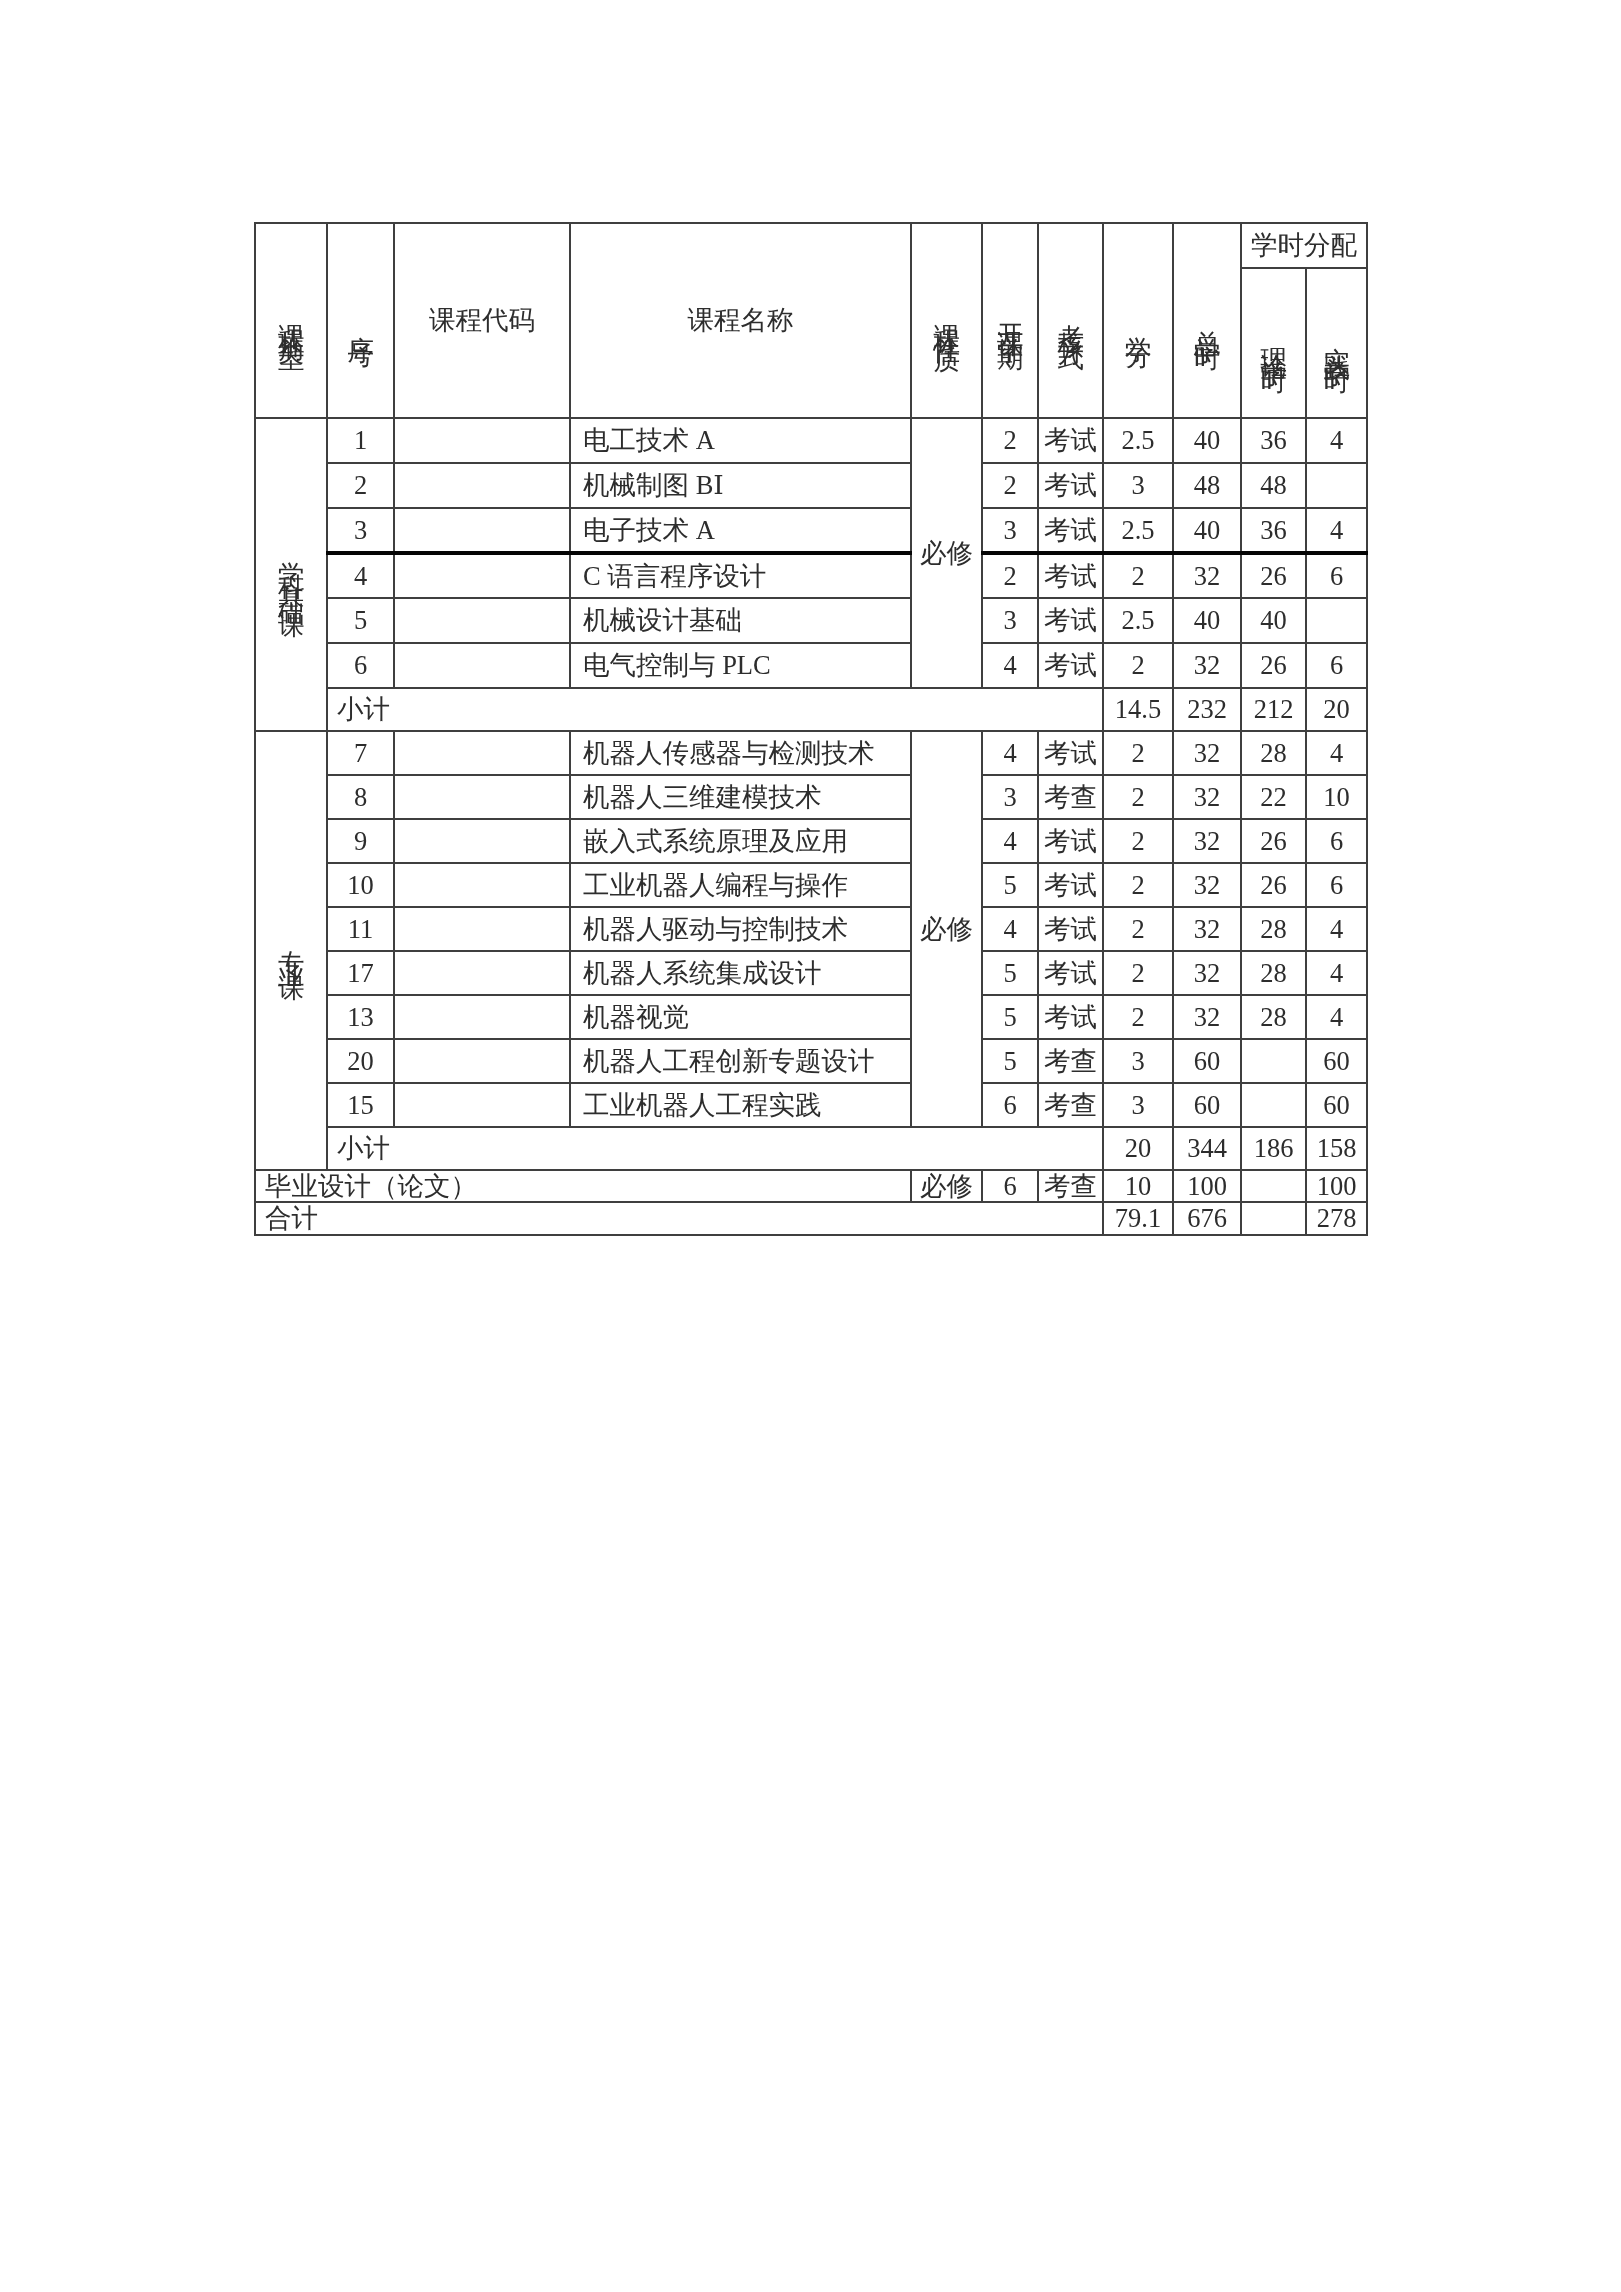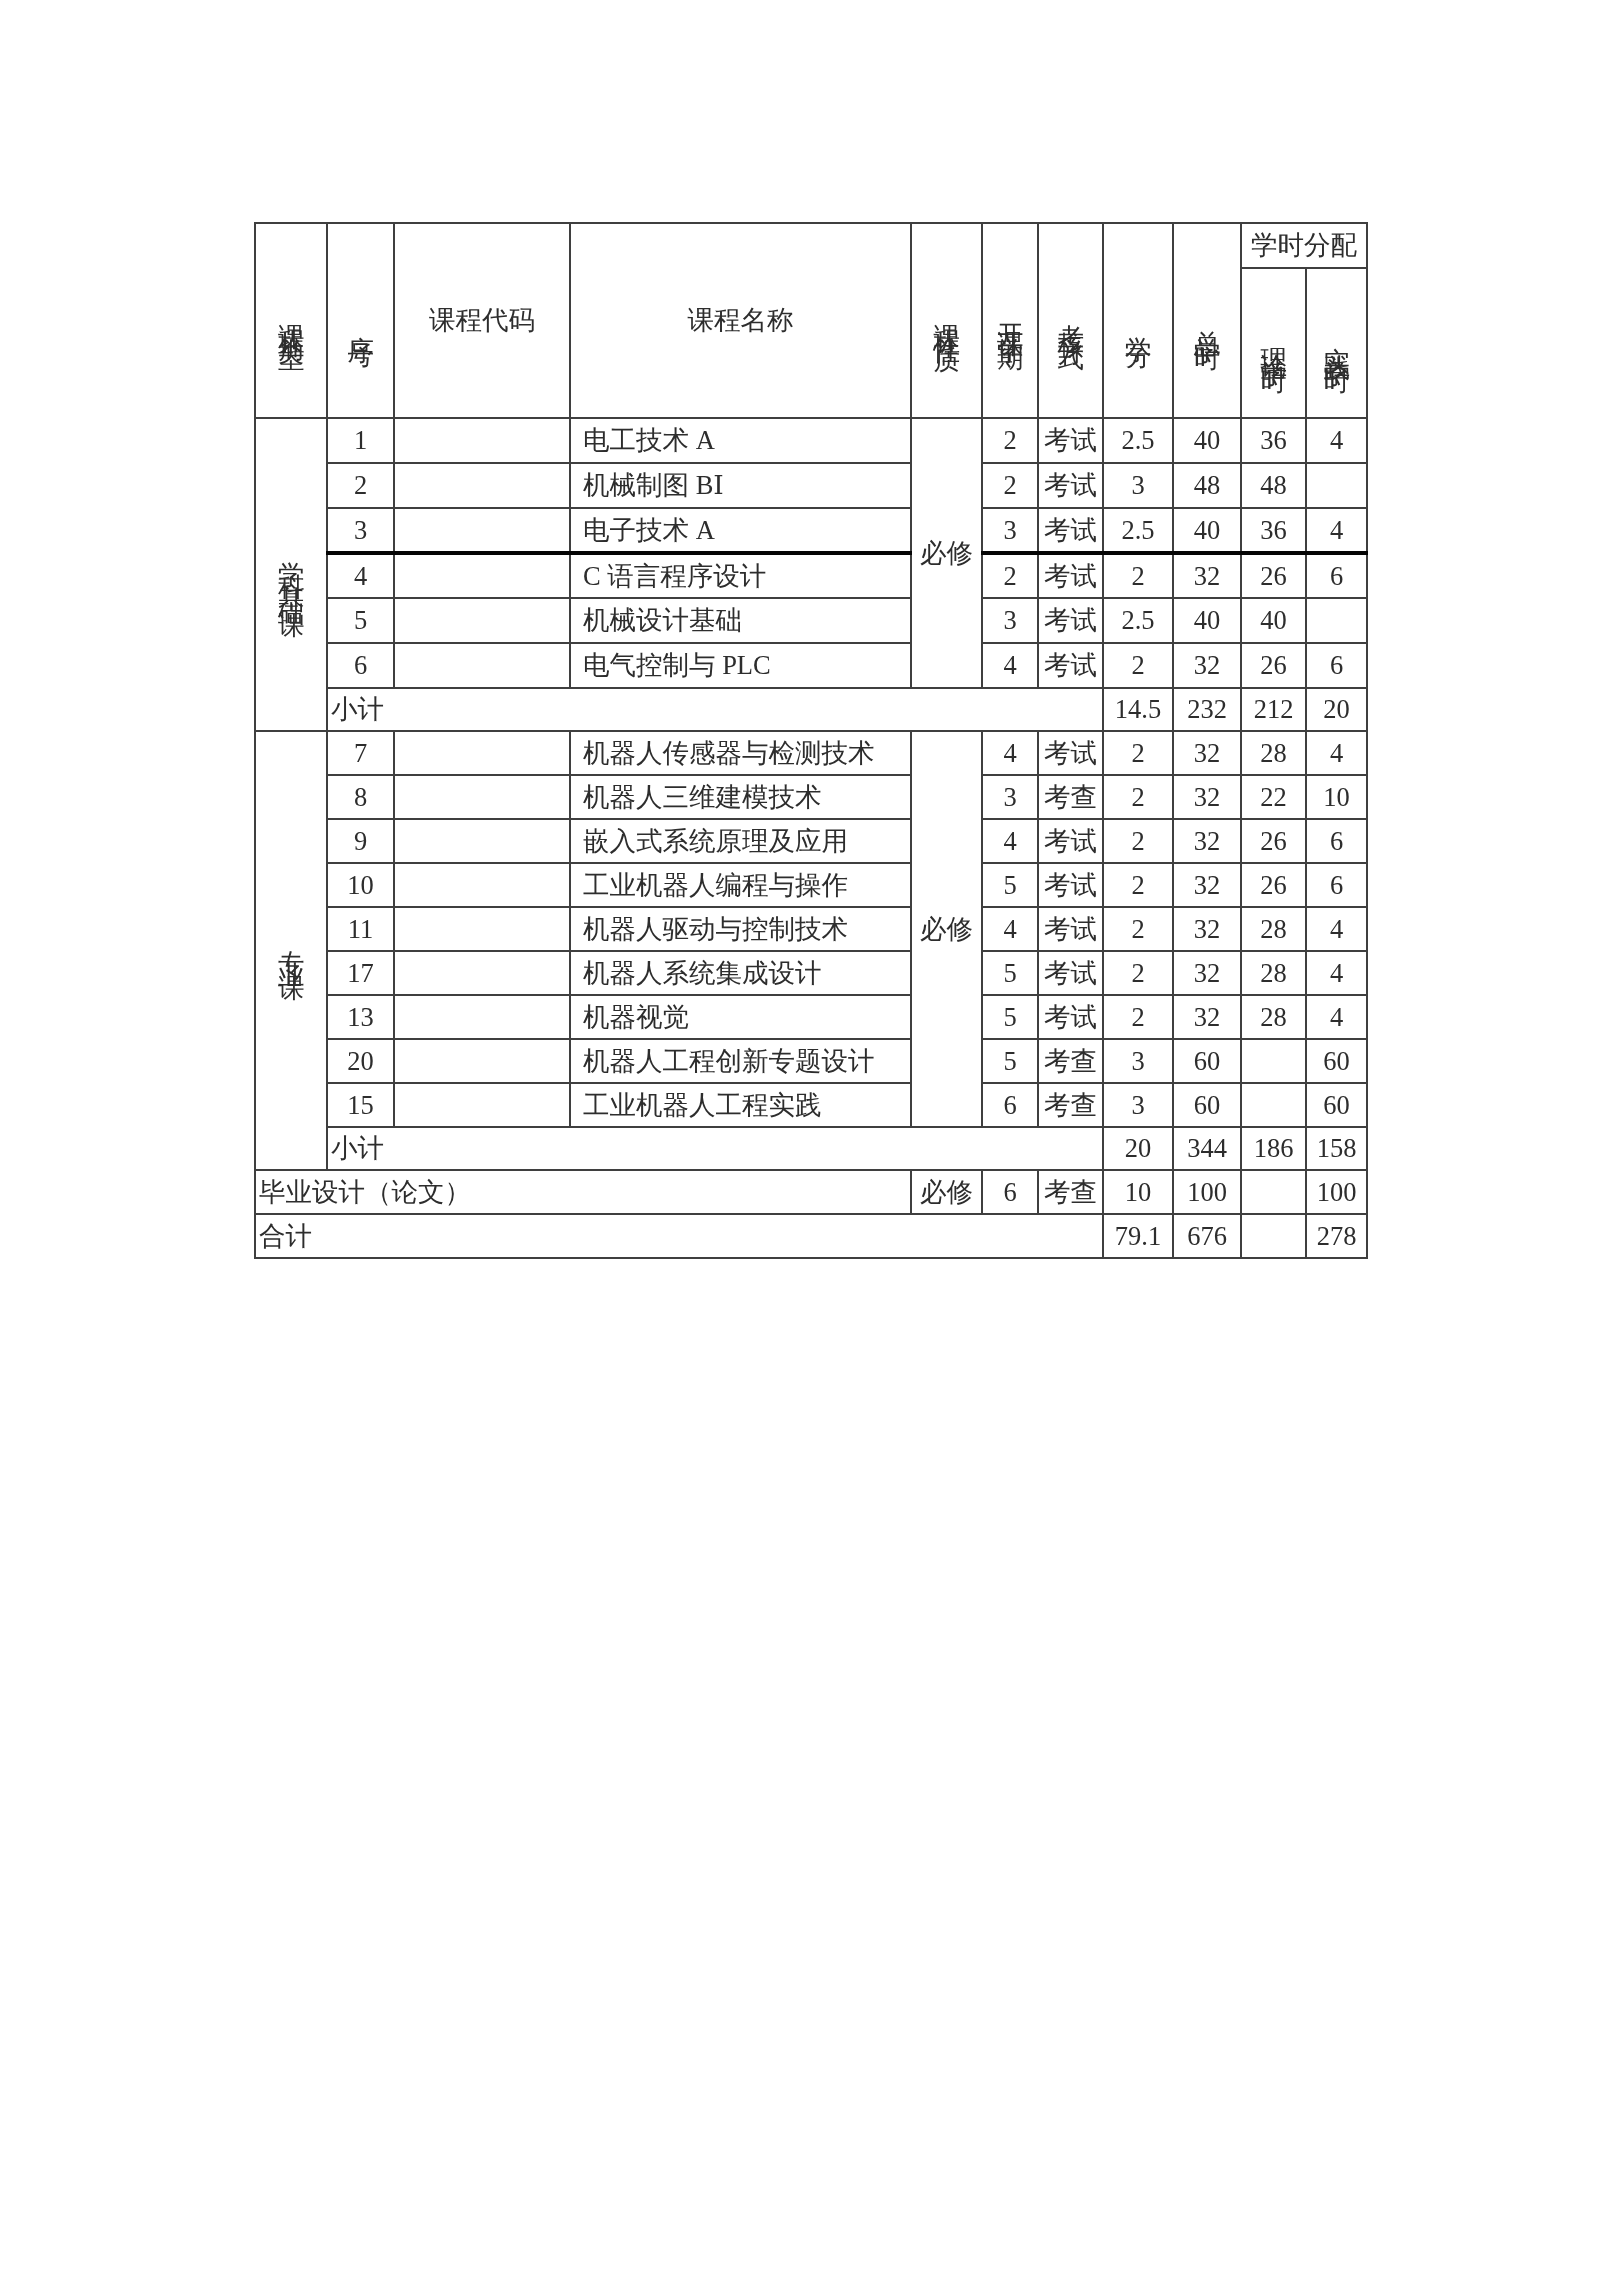--- a/index.html
+++ b/index.html
@@ -41,36 +41,36 @@
     padding: 0;
     overflow: hidden;
     line-height: 1.15;
     color: var(--text);
   }
   thead tr.h1 { height: 45px; }
   thead tr.h2 { height: 150px; }
   tr.r1  { height: 45px; }
   tr.r2  { height: 44px; }
   tr.sub { height: 43px; }
-  tr.bot { height: 44px; }
+  tr.bot { height: 32px; }
   .vt {
     writing-mode: vertical-rl;
     text-orientation: upright;
     letter-spacing: 6.9px;
     line-height: 1;
     display: inline-block;
   }
   .vt-cat { letter-spacing: 12.7px; }
   td.name-cell {
     text-align: left;
     padding-left: 12px;
   }
   td.label-left {
     text-align: left;
-    padding-left: 3px;
+    padding-left: 9px;
     margin-top: 7px;
   }
   
   td.thick-top { border-top: 4.9px solid var(--heavy); }
 </style>
 </head>
 <body>
 
 <div class="sheet">
   <table class="curriculum">

